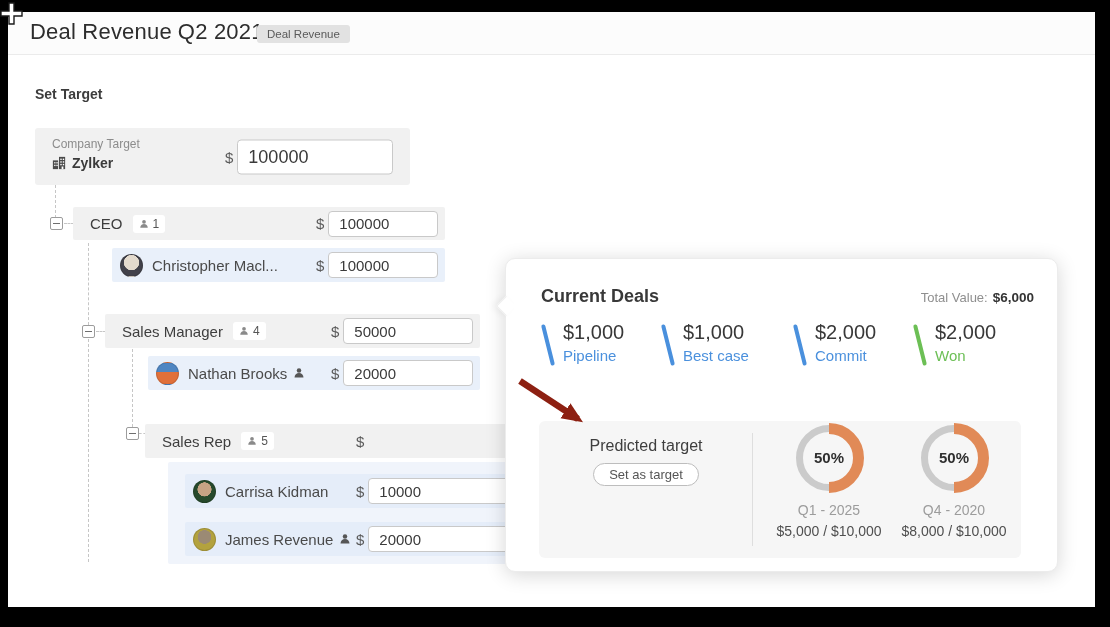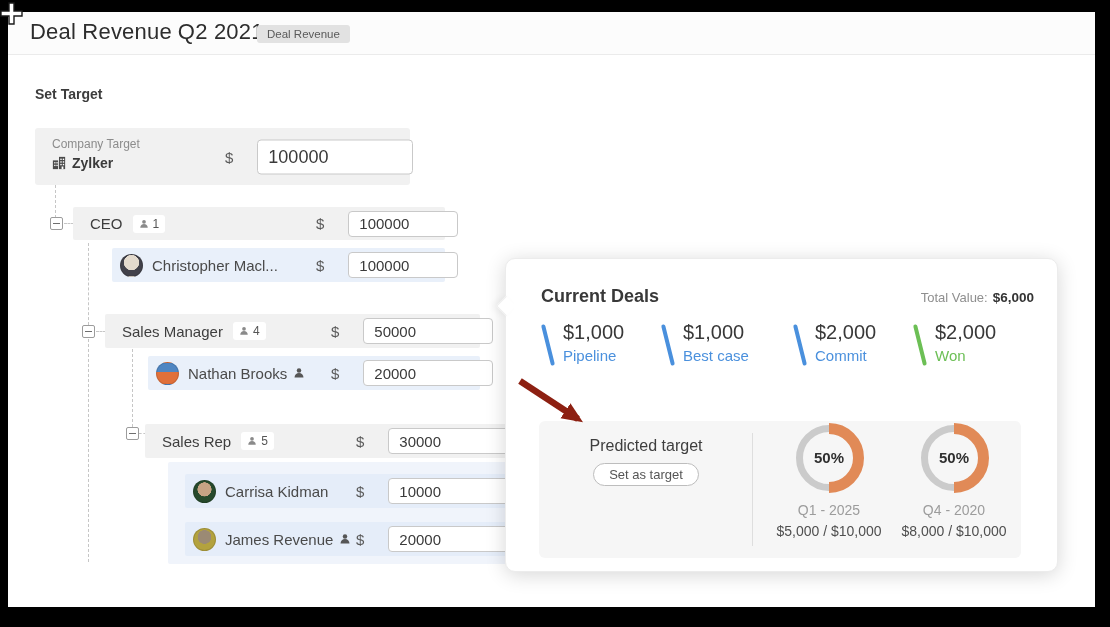--- a/index.html
+++ b/index.html
@@ -19,21 +19,21 @@
   .section-title { position:absolute; left:27px; top:74px; font-size:14px; font-weight:700; color:#3c3c3c; }
 
   
   .company-card { position:absolute; left:27px; top:116px; width:375px; height:57px; background:#f1f1f1; border-radius:3px; }
   .company-label { position:absolute; left:17px; top:9px; font-size:12px; color:#8c8c8c; }
   .company-name-row { position:absolute; left:17px; top:27px; display:flex; align-items:center; gap:6px; font-size:14px; font-weight:700; color:#3a3a3a; }
 
   
   .dollar { font-size:15px; color:#5a5a5a; }
   .money { position:absolute; top:50%; transform:translateY(-50%); display:flex; align-items:center; }
-  .tinput { margin-left:24px; border:1px solid #c9c9c9; border-radius:4px; background:#fff; height:26px; padding:0 10px; font-size:15px; color:#3a3a3a; font-family:"Liberation Sans",sans-serif; outline:none; }
+  .tinput { margin-left:4px; border:1px solid #c9c9c9; border-radius:4px; background:#fff; height:26px; padding:0 10px; font-size:15px; color:#3a3a3a; font-family:"Liberation Sans",sans-serif; outline:none; }
   .company-card .tinput { height:35px; font-size:18px; width:156px; }
 
   
   .vdash { position:absolute; width:0; border-left:1px dashed #c6c6c6; }
   .hdash { position:absolute; height:0; border-top:1px dashed #c6c6c6; }
   .toggle { position:absolute; width:13px; height:13px; background:#fff; border:1px solid #9c9c9c; border-radius:2px; z-index:3; cursor:pointer; }
   .toggle .minus { display:block; width:7px; height:1px; background:#6f6f6f; margin:5px auto 0; }
 
   
   .row { position:absolute; display:flex; align-items:center; }
@@ -201,21 +201,20 @@
       <span class="role-label">Sales Rep</span>
       <span class="count-badge">
         <svg width="10" height="10" viewBox="0 0 16 16" fill="#8a8a8a">
             <circle cx="8" cy="4.5" r="3"></circle>
             <path d="M2 14c0-3.3 2.7-6 6-6s6 2.7 6 6z"></path>
           </svg>
         <span>5</span>
       </span>
       <div class="money" style="left:211px;">
         <span class="dollar">$</span>
-        <input class="tinput" style="width: 142px;" type="text" value="30000">
       </div>
     </div>
 
     <div class="row person-row" style="left:177px; top:462px; width:338px; height:34px; background:#e5edf9;">
       <span class="avatar av-carrisa"></span>
       <span class="person-name">Carrisa Kidman</span>
       <div class="money" style="left:171px;">
         <span class="dollar">$</span>
         <input class="tinput" style="width: 142px;" type="text" value="10000">
       </div>

